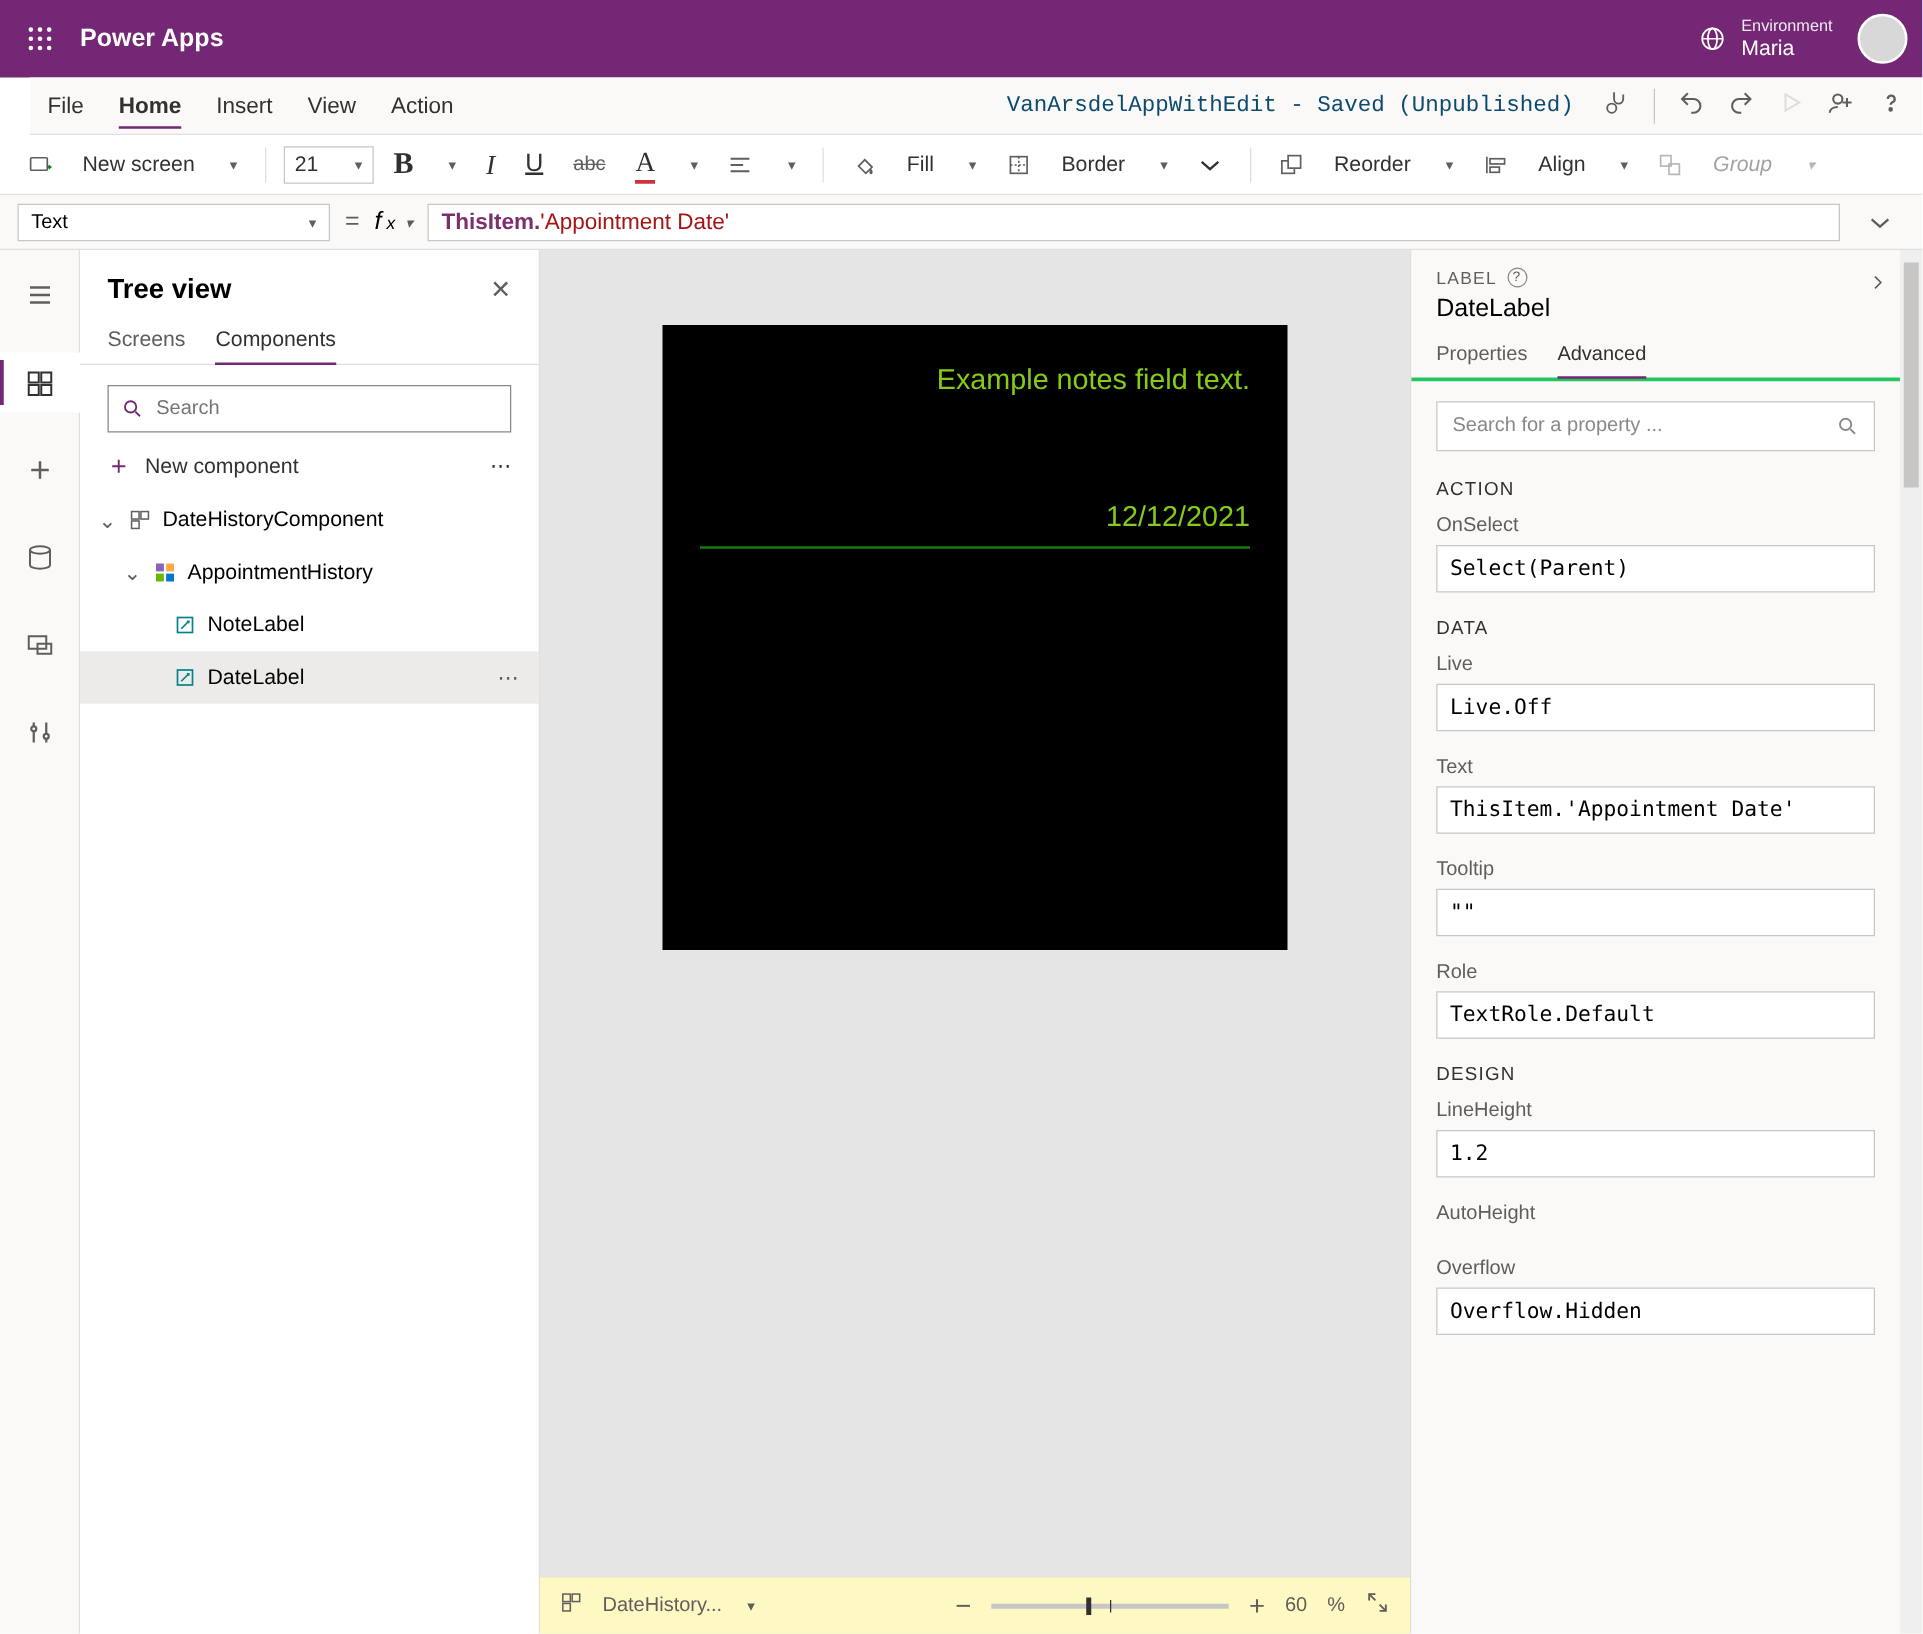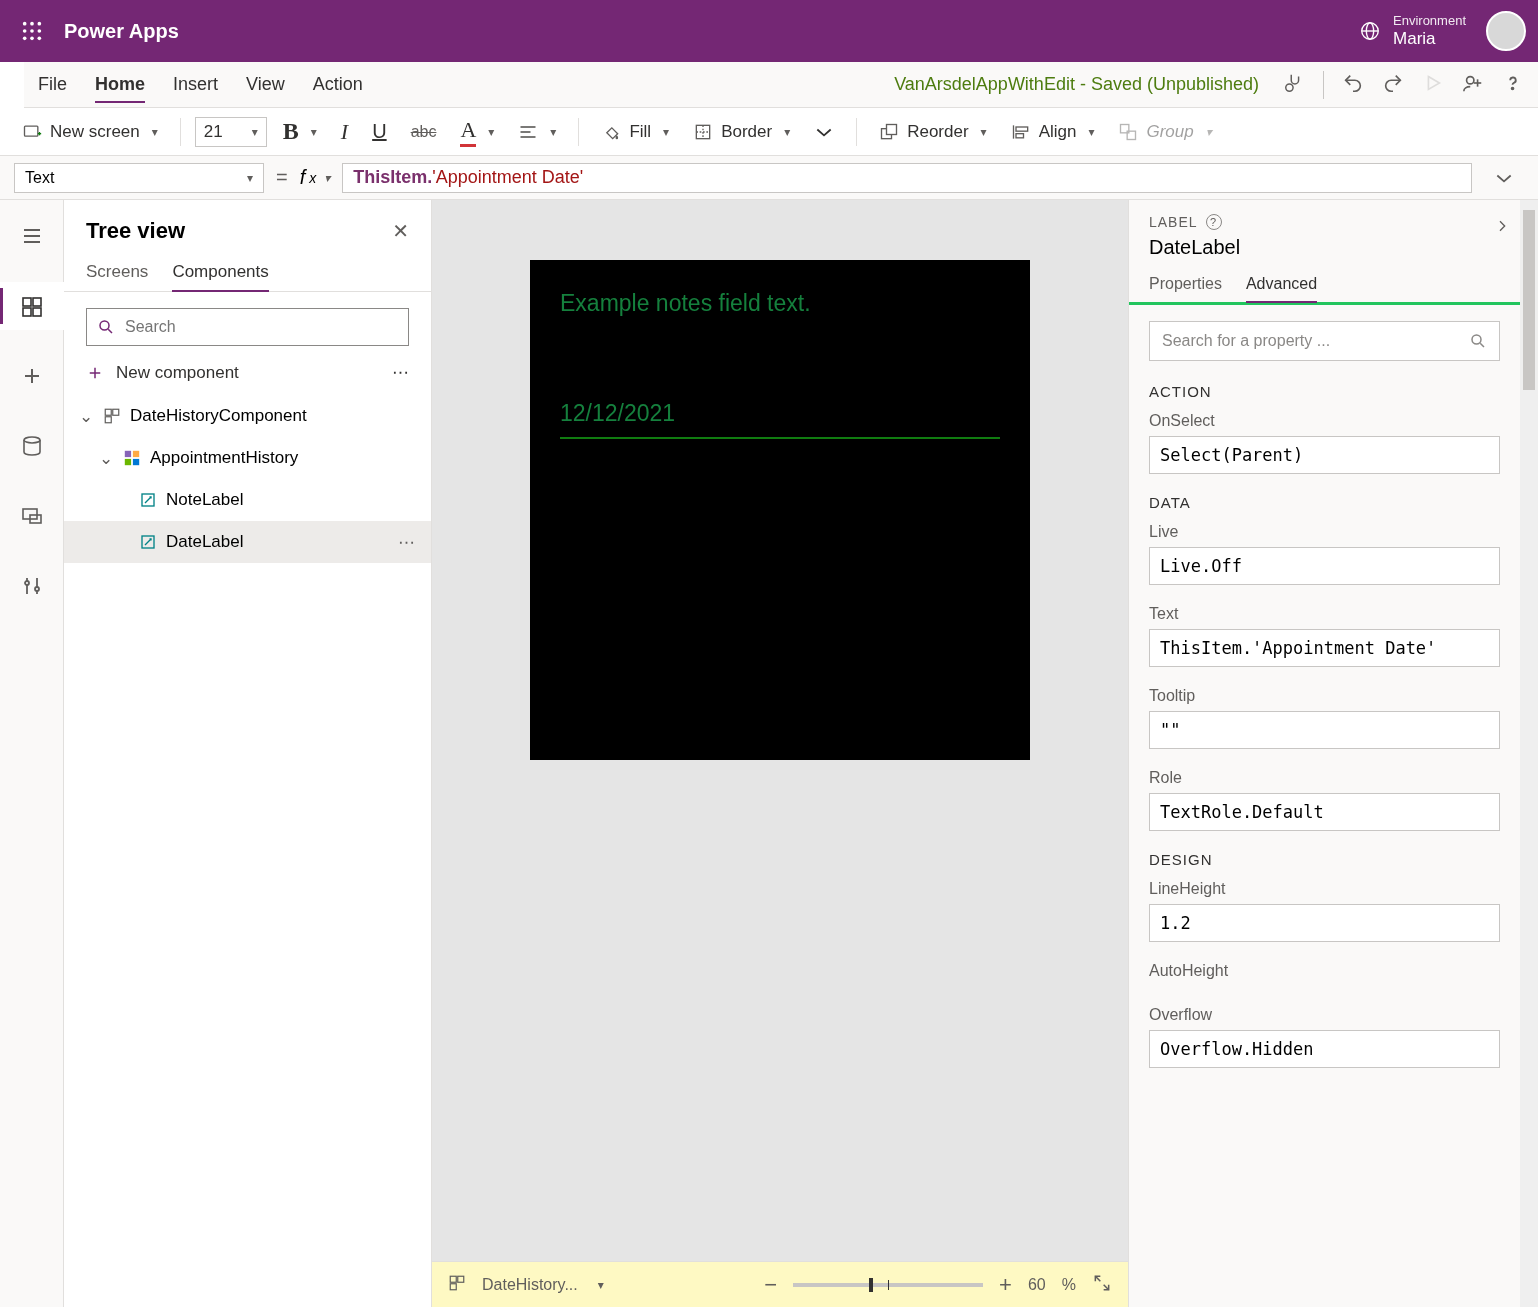--- a/index.html
+++ b/index.html
@@ -14,29 +14,29 @@
 .env { display: flex; align-items: center; gap: 12px; }
 .env-text { display: flex; flex-direction: column; line-height: 1.2; }
 .env-label { font-size: 13px; opacity: .9; }
 .env-name { font-size: 17px; }
 .avatar { width: 40px; height: 40px; border-radius: 50%; background: #d8d8d8; border: 2px solid #fff; }
 
 
 .menubar { height: 46px; background: #faf9f8; border-bottom: 1px solid #e1dfdd; display: flex; align-items: center; padding: 0 14px; margin-left: 24px; }
 .menu-items { display: flex; gap: 28px; font-size: 18px; color: #323130; }
 .menu-item.active { color: #323130; border-bottom: 2px solid #742774; padding-bottom: 6px; margin-bottom: -8px; font-weight:600;}
-.doc-title { margin-left: auto; font-size: 18px; color: #4d7c0f; }
+.doc-title { margin-left: auto; font-size: 18px; color: #0c4a6e; font-family: Liberation Mono, monospace; }
 .menu-right { margin-left: 24px; display: flex; align-items: center; gap: 18px; }
 .menu-right .sep { width: 1px; height: 28px; background: #c8c6c4; }
 .menu-right svg { width: 22px; height: 22px; color: #605e5c; }
 .menu-right .disabled svg { opacity: .4; }
 
 
 .ribbon { height: 48px; background: #fff; border-bottom: 1px solid #e1dfdd; display: flex; align-items: center; padding: 0 14px; gap: 8px; font-size: 17px; color: #323130; }
-.ribbon .btn { display: flex; align-items: center; gap: 8px; padding: 4px 8px; cursor: pointer; }
+.ribbon .btn { display: flex; align-items: center; gap: 24px; padding: 4px 8px; cursor: pointer; }
 .ribbon .btn svg { width: 20px; height: 20px; }
 .ribbon .sep { width: 1px; height: 28px; background: #e1dfdd; margin: 0 6px; }
 .font-size-box { width: 72px; height: 30px; border: 1px solid #c8c6c4; display: flex; align-items: center; padding: 0 8px; justify-content: space-between; }
 .disabled { opacity: .45; font-style: italic; }
 
 
 .formula-row { height: 44px; background: #faf9f8; border-bottom: 1px solid #e1dfdd; display: flex; align-items: center; padding: 0 14px; gap: 12px; }
 .prop-select { width: 250px; height: 30px; border: 1px solid #c8c6c4; background: #fff; display: flex; align-items: center; padding: 0 10px; justify-content: space-between; font-size: 16px; }
 .eq { font-size: 20px; color: #605e5c; }
 .fx { display: flex; align-items: center; gap: 4px; font-style: italic; font-family: "Times New Roman", serif; font-size: 20px; }
@@ -71,21 +71,21 @@
 .tree-row.d1 { padding-left: 34px; }
 .tree-row.d2 { padding-left: 74px; }
 .tree-row.sel { background: #edebe9; }
 .tree-row .more { margin-left:auto; margin-right:16px; color:#605e5c;}
 .chev { width:16px; text-align:center; color:#605e5c;}
 .ticon { width:20px; height:20px; display:inline-flex; align-items:center; justify-content:center;}
 
 
 .canvas-area { flex: 1; background: #e5e5e5; position: relative; display:flex; flex-direction:column;}
 .canvas-inner { flex:1; display:flex; align-items:flex-start; justify-content:center; padding-top: 60px;}
-.component-preview { width: 500px; height: 500px; background: #000; color: #15803d; padding: 30px; font-size: 23px; display:flex; flex-direction:column;}
+.component-preview { width: 500px; height: 500px; background: #000; color: #84cc16; padding: 30px; font-size: 23px; display:flex; flex-direction:column;text-align:right;}
 .note-row { height: 110px; }
 .date-row { border-bottom: 2px solid #107c10; padding-bottom: 10px; font-size:23px;}
 .canvas-footer { height: 46px; background: #fef9c3; border-top: 1px solid #e1dfdd; display:flex; align-items:center; padding: 0 16px; gap:16px; font-size:16px; color:#605e5c;}
 .canvas-footer .spacer { flex:1;}
 .zoom-track { width: 190px; height:4px; background:#c8c6c4; position:relative;}
 .zoom-thumb { position:absolute; top:-5px; left:40%; width:4px; height:14px; background:#323130;}
 .zoom-tick { position:absolute; top:-3px; width:1px; height:10px; background:#323130;}
 
 
 .props { width: 410px; background: #faf9f8; border-left: 1px solid #e1dfdd; display:flex; position:relative;}

